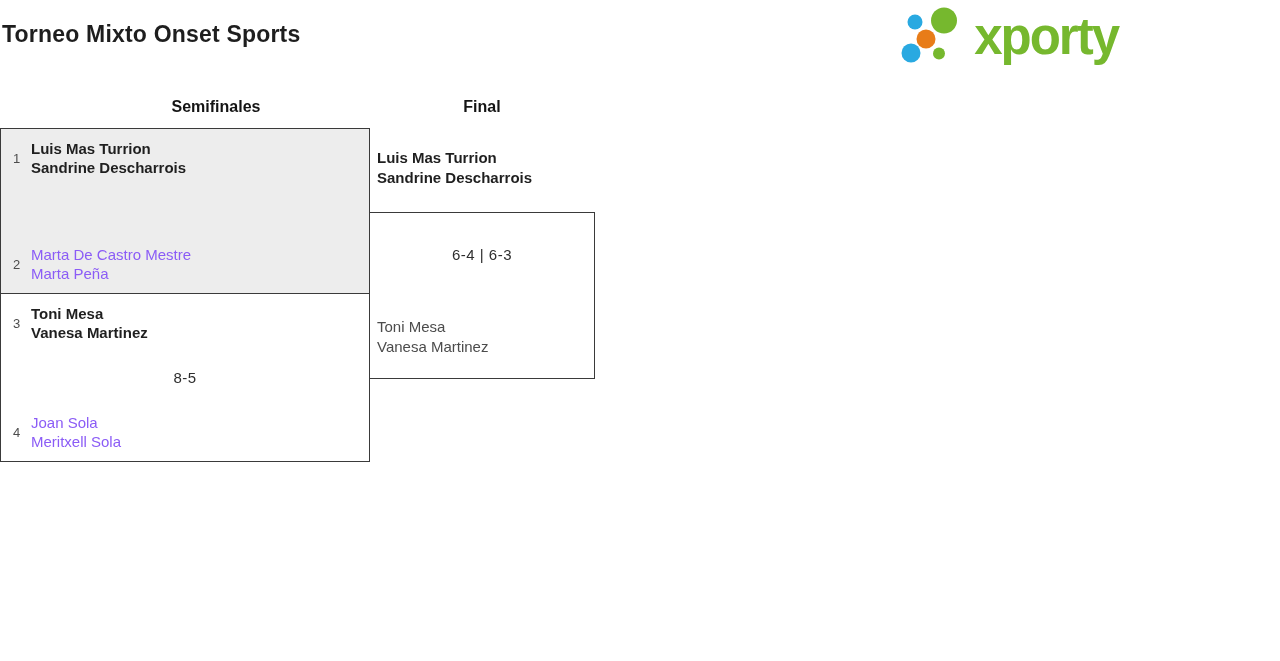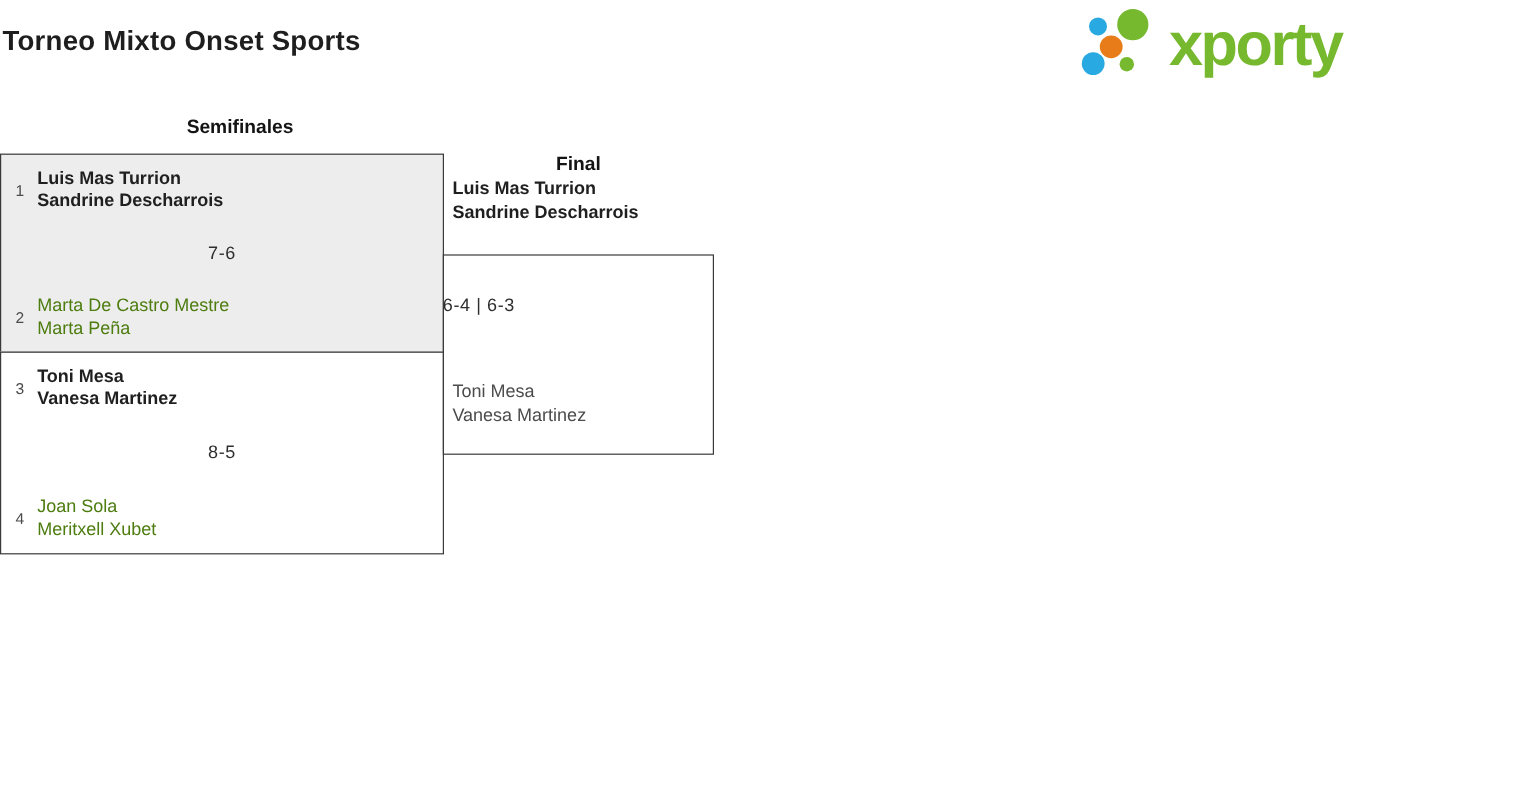--- a/index.html
+++ b/index.html
@@ -46,22 +46,22 @@
 
   
   .round-label {
     position: absolute;
     top: 98px;
     font-size: 16px;
     font-weight: 700;
     color: #141414;
     text-align: center;
   }
-  .round-semis { left: 0; width: 370px; padding-left: 15px; }
-  .round-final { left: 369px; width: 226px; margin-top: 31px; }
+  .round-semis { left: 16px; width: 370px; padding-left: 15px; }
+  .round-final { left: 369px; width: 226px; }
 
   
   .match {
     position: absolute;
     left: 0;
     width: 370px;
     border: 1px solid #3a3a3a;
     box-sizing: border-box;
     display: flex;
     flex-direction: column;
@@ -77,21 +77,21 @@
     width: 15px;
     text-align: center;
     font-size: 13px;
     color: #4c4c4c;
   }
   .players {
     display: flex;
     flex-direction: column;
     font-size: 15px;
     line-height: 19px;
-    color: #4d7c0f;
+    color: #8b5cf6;
   }
   .winner .players { font-weight: 700; color: #1f1f1f; }
   .score {
     text-align: center;
     font-size: 15px;
     color: #2e2e2e;
     letter-spacing: 0.5px;
   }
 
   
@@ -112,21 +112,21 @@
     line-height: 20px;
   }
   .final-team span { display: block; }
   .final-team-1 { top: 148px; font-weight: 700; color: #1f1f1f; }
   .final-team-2 { top: 317px; color: #4c4c4c; }
   .final-score {
     position: absolute;
     left: 369px;
     top: 246px;
     width: 226px;
-    text-align: left;
+    text-align: center;
     font-size: 15px;
     color: #2e2e2e;
     letter-spacing: 0.5px;
   }
 </style>
 </head>
 <body>
 
 <div class="stage">
 
@@ -149,21 +149,20 @@
   <div class="round-label round-final">Final</div>
 
   <div class="match match-1">
     <div class="team winner">
       <span class="seed">1</span>
       <div class="players">
         <span>Luis Mas Turrion</span>
         <span>Sandrine Descharrois</span>
       </div>
     </div>
-    <div class="score">7-6</div>
     <div class="team">
       <span class="seed">2</span>
       <div class="players">
         <span>Marta De Castro Mestre</span>
         <span>Marta Peña</span>
       </div>
     </div>
   </div>
 
   <div class="match match-2">
@@ -172,21 +171,21 @@
       <div class="players">
         <span>Toni Mesa</span>
         <span>Vanesa Martinez</span>
       </div>
     </div>
     <div class="score">8-5</div>
     <div class="team">
       <span class="seed">4</span>
       <div class="players">
         <span>Joan Sola</span>
-        <span>Meritxell Xubet</span>
+        <span>Meritxell Sola</span>
       </div>
     </div>
   </div>
 
   <div class="final-box"></div>
 
   <div class="final-team final-team-1">
     <span>Luis Mas Turrion</span>
     <span>Sandrine Descharrois</span>
   </div>

